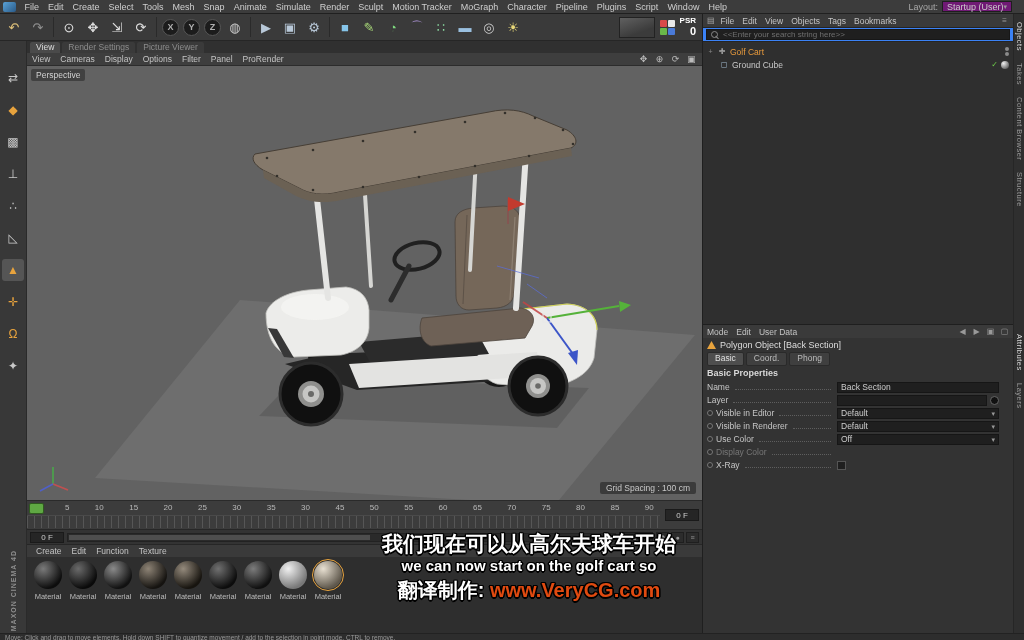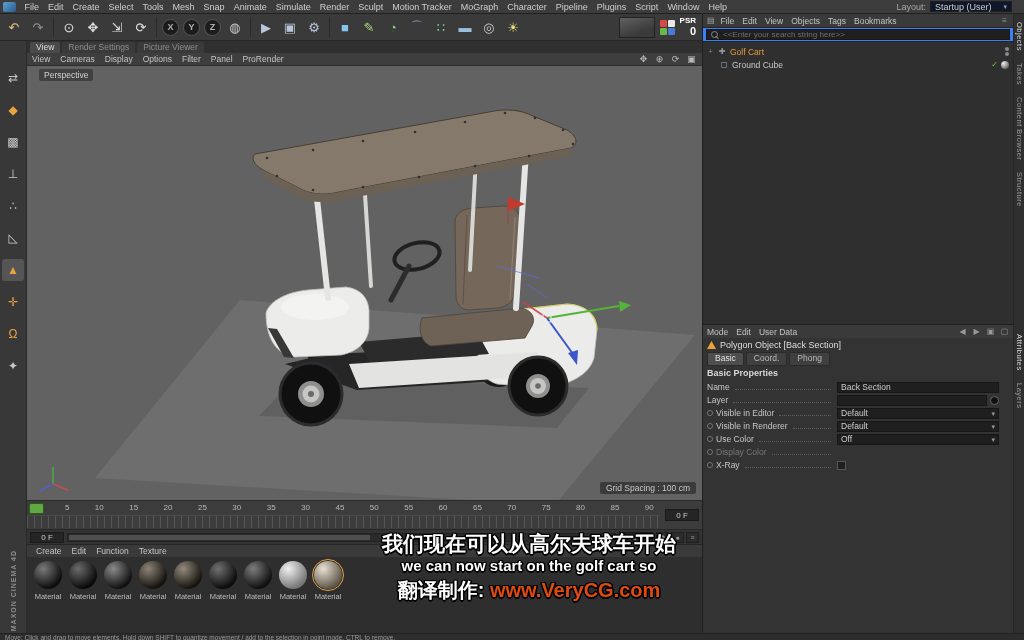--- a/index.html
+++ b/index.html
@@ -6,21 +6,21 @@
 html,body{width:1024px;height:640px;overflow:hidden;background:#262626;font-family:"Liberation Sans",sans-serif;cursor:default;user-select:none;}
 #app{position:absolute;inset:0;width:1024px;height:640px;background:#2b2b2b;}
 
 
 #menubar{position:absolute;left:0;top:0;width:1024px;height:14px;background:#3c3c3c;border-bottom:1px solid #202020;display:flex;align-items:center;z-index:6;}
 #menubar-logo{width:13px;height:10px;margin:0 4px 0 3px;background:linear-gradient(135deg,#5aa3d8,#2a5a88);border-radius:2px;flex:none;}
 #menu-items{display:flex;align-items:center;}
 .menu-item{padding:0 4.5px;font-size:9px;color:#cfcfcf;white-space:nowrap;}
 #layout-area{margin-left:auto;display:flex;align-items:center;gap:4px;padding-right:12px;}
 #layout-label{font-size:9px;color:#a8a8a8;}
-#layout-select{font-size:9px;color:#ccc;background:#0f172a;border:1px solid #1e1e1e;padding:0 4px;height:11px;display:flex;align-items:center;gap:12px;}
+#layout-select{font-size:9px;color:#ccc;background:#701a75;border:1px solid #1e1e1e;padding:0 4px;height:11px;display:flex;align-items:center;gap:0;}
 .sel-arrow{color:#999;font-size:7px;line-height:1;}
 
 
 #toolbar{position:absolute;left:0;top:14px;width:702px;height:27px;background:#3a3a3a;border-bottom:1px solid #262626;display:flex;align-items:center;padding-left:2px;z-index:5;}
 #toolbar-icons{display:flex;align-items:center;}
 .tb-icon{width:22px;height:22px;display:flex;align-items:center;justify-content:center;font-size:13px;color:#ccc;margin:0 1px;border-radius:2px;}
 .tb-icon.circle{width:17px;height:17px;border-radius:50%;background:#1c1c1c;border:1px solid #565656;font-size:9px;font-weight:bold;color:#b0b0b0;margin:0 2px;}
 .tb-sep{width:1px;height:20px;background:#2a2a2a;margin:0 3px;}
 #tb-right{margin-left:auto;display:flex;align-items:center;gap:5px;padding-right:6px;}
 #tb-thumb{width:36px;height:21px;background:linear-gradient(160deg,#606060,#3b3b3b 70%);border:1px solid #222;}
@@ -42,21 +42,21 @@
 #vp-tabs{height:12px;background:#303030;display:flex;align-items:flex-end;gap:2px;padding-left:3px;}
 .vp-tab{font-size:8.5px;color:#8c8c8c;background:#3a3a3a;padding:0 6px;border-radius:2px 2px 0 0;line-height:11px;}
 .vp-tab.active{color:#ddd;background:#4a4a4a;}
 #vp-menubar{height:13px;background:#3e3e3e;display:flex;align-items:center;border-bottom:1px solid #2c2c2c;}
 #vp-menu-items{display:flex;align-items:center;}
 .vp-menu-item{font-size:8.5px;color:#c4c4c4;padding:0 5px;white-space:nowrap;}
 #vp-view-icons{margin-left:auto;display:flex;gap:3px;padding-right:4px;}
 .vp-view-icon{font-size:9px;color:#bbb;width:13px;text-align:center;}
 #canvas{position:relative;flex:1;background:#626262;overflow:hidden;}
 #scene-svg{position:absolute;inset:0;width:100%;height:100%;}
-#perspective-label{position:absolute;left:12px;top:3px;font-size:8.5px;color:#d2d2d2;background:rgba(38,38,38,.55);padding:1px 5px;border-radius:2px;}
+#perspective-label{position:absolute;left:4px;top:3px;font-size:8.5px;color:#d2d2d2;background:rgba(38,38,38,.55);padding:1px 5px;border-radius:2px;}
 #grid-spacing{position:absolute;right:6px;bottom:6px;font-size:8.5px;color:#c8c8c8;background:rgba(38,38,38,.65);padding:1px 6px;border-radius:2px;}
 #axis-gizmo{position:absolute;left:6px;bottom:6px;}
 
 
 #tl-area{height:29px;background:#3c3c3c;border-top:1px solid #2a2a2a;position:relative;flex:none;}
 #tl-numbers{position:absolute;left:8px;right:48px;top:2px;display:flex;justify-content:space-between;}
 .tl-num{font-size:8px;color:#b8b8b8;}
 #tl-ruler{position:absolute;left:0;right:42px;bottom:1px;height:13px;background:repeating-linear-gradient(90deg,#565656 0 1px,transparent 1px 7px);border-top:1px solid #4a4a4a;}
 #tl-playhead{position:absolute;left:2px;top:2px;width:15px;height:11px;background:#5fa843;border:1px solid #2f5a1f;border-radius:2px;z-index:2;}
 #tl-current{position:absolute;right:3px;top:8px;width:34px;height:12px;background:#252525;border:1px solid #1a1a1a;color:#ccc;font-size:8px;display:flex;align-items:center;justify-content:center;}

